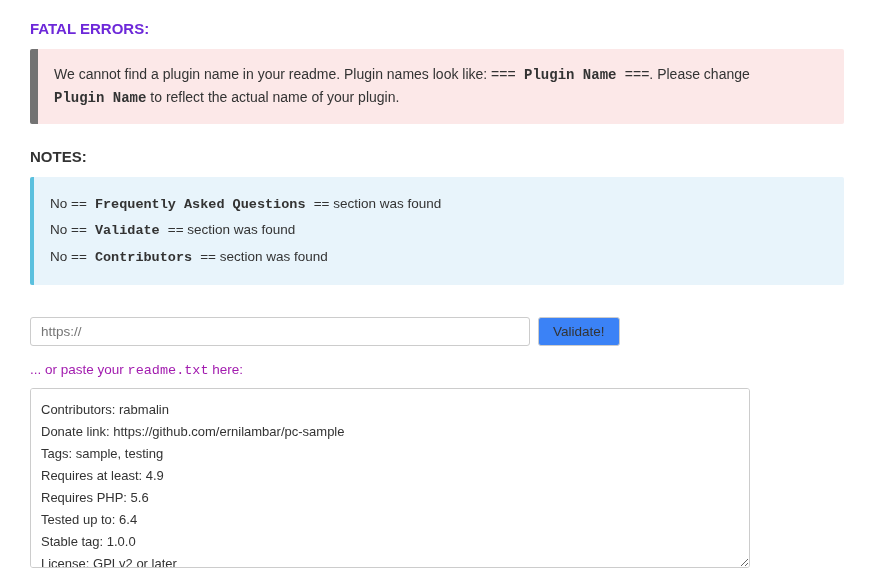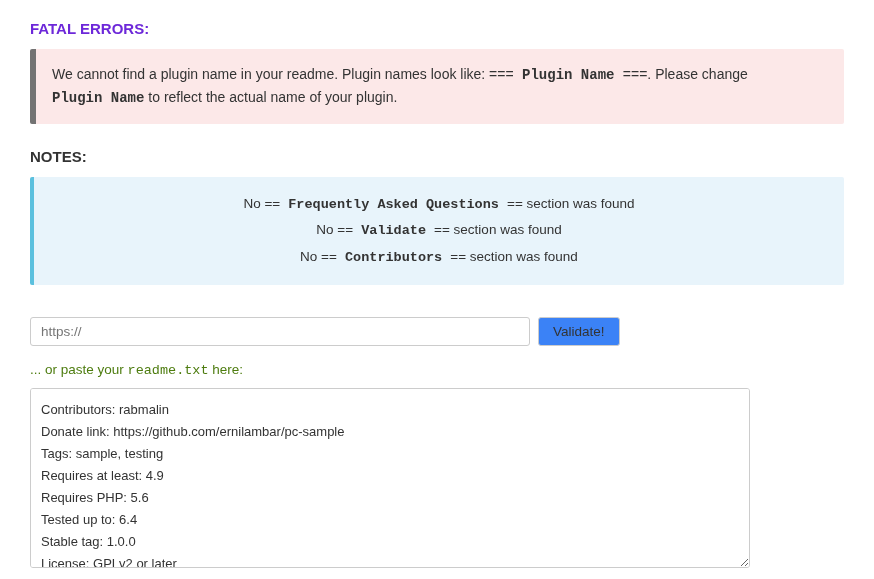--- a/index.html
+++ b/index.html
@@ -13,21 +13,21 @@
       min-height: 579px;
     }
     .fatal-errors-title {
       font-weight: bold;
       font-size: 15px;
       margin-bottom: 12px;
       color: #6d28d9;
     }
     .error-box {
       background: #fce8e8;
-      border-left: 6px solid #737373;
+      border-left: 8px solid #737373;
       padding: 14px 16px;
       margin-bottom: 24px;
       line-height: 1.6;
       border-radius: 2px;
     }
     .error-box code, .error-box .code-inline {
       font-family: 'Courier New', Courier, monospace;
       font-weight: bold;
       font-size: 14px;
     }
@@ -41,21 +41,20 @@
       background: #e8f4fb;
       border-left: 4px solid #5bc0de;
       padding: 14px 16px;
       margin-bottom: 20px;
       border-radius: 2px;
       line-height: 1.9;
       font-size: 13.5px;
     }
     .notes-box .note-line {
       display: block;
-      text-align: center;
     }
     .notes-box code {
       font-family: 'Courier New', Courier, monospace;
       font-weight: bold;
       font-size: 13.5px;
     }
     .validate-row {
       display: flex;
       align-items: center;
       gap: 8px;
@@ -77,21 +76,21 @@
       border: 1px solid #ccc;
       padding: 6px 14px;
       font-size: 13.5px;
       cursor: pointer;
       border-radius: 3px;
       color: #333;
     }
     .paste-label {
       font-size: 13.5px;
       margin-bottom: 10px;
-      color: #4d7c0f;
+      color: #a21caf;
     }
     .paste-label code {
       font-family: 'Courier New', Courier, monospace;
       font-size: 13.5px;
     }
     .readme-textarea {
       width: 720px;
       height: 180px;
       border: 1px solid #ccc;
       padding: 10px;

